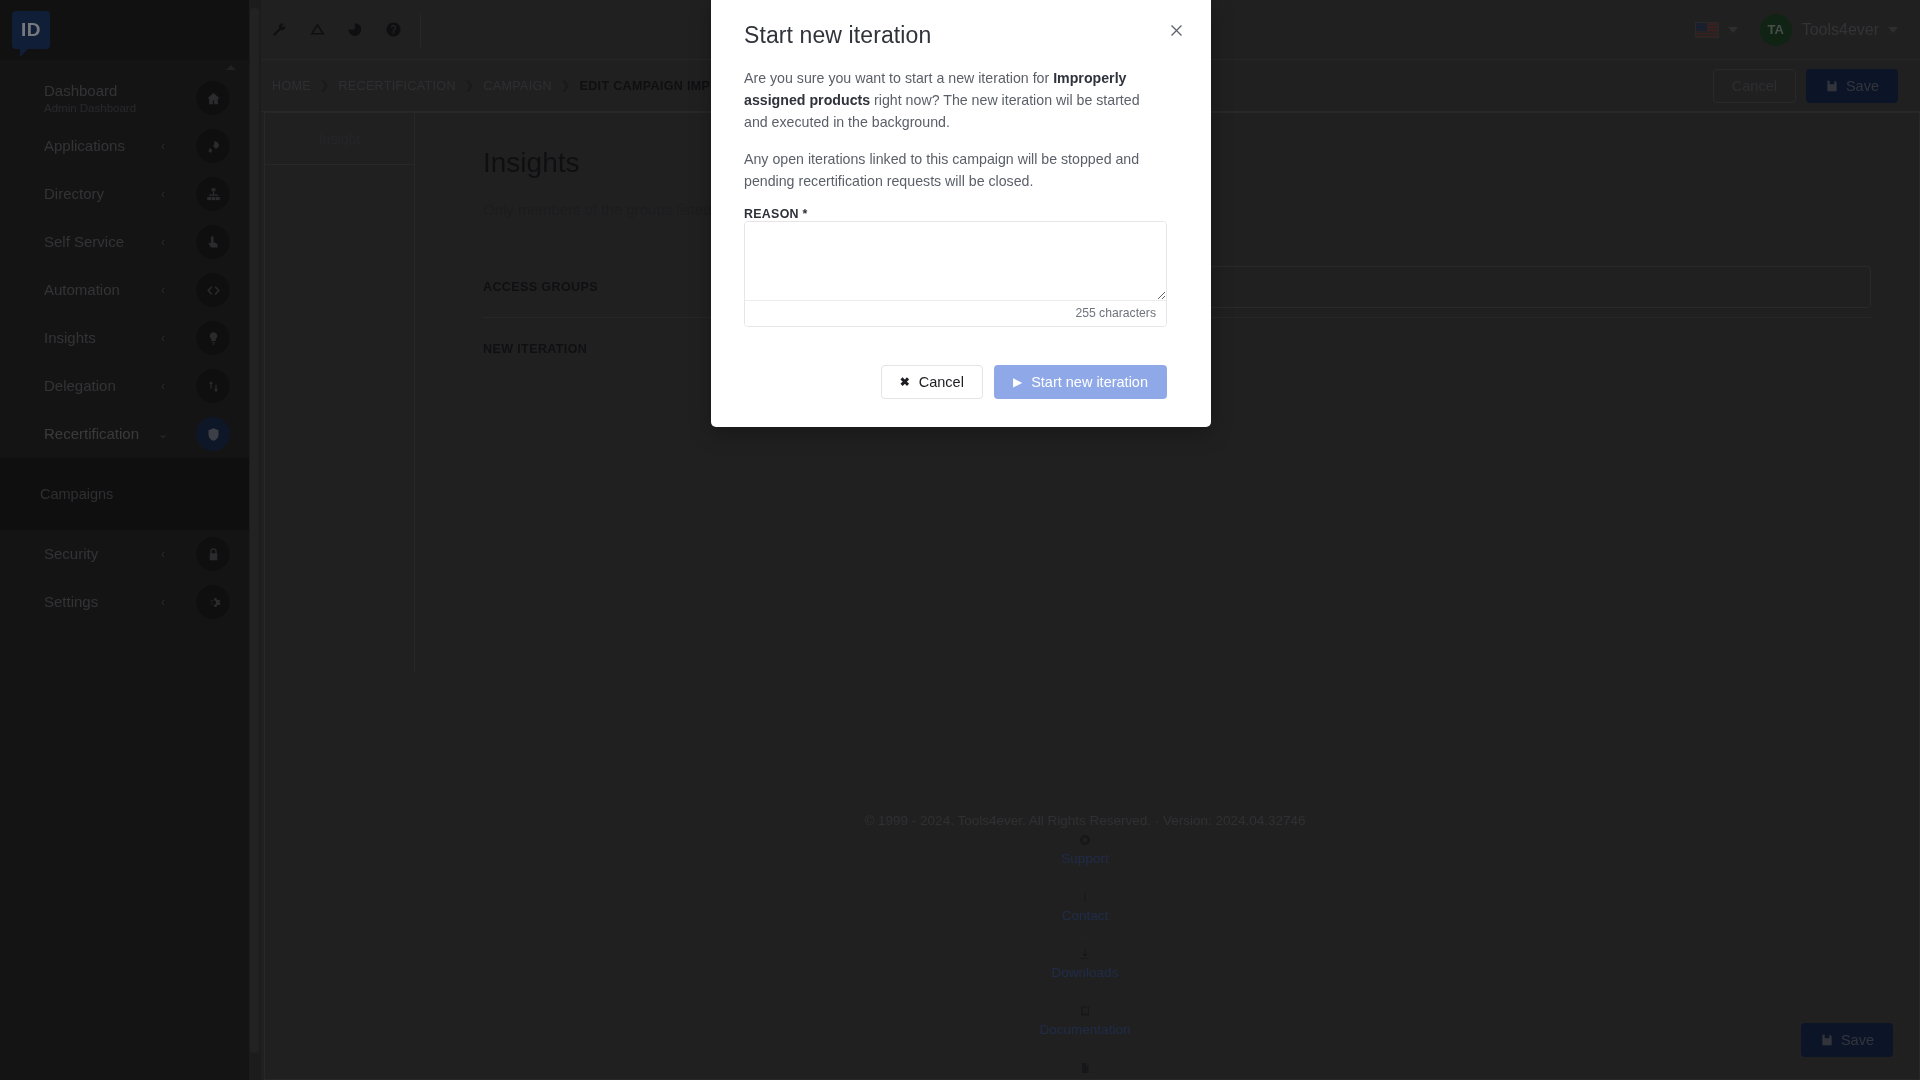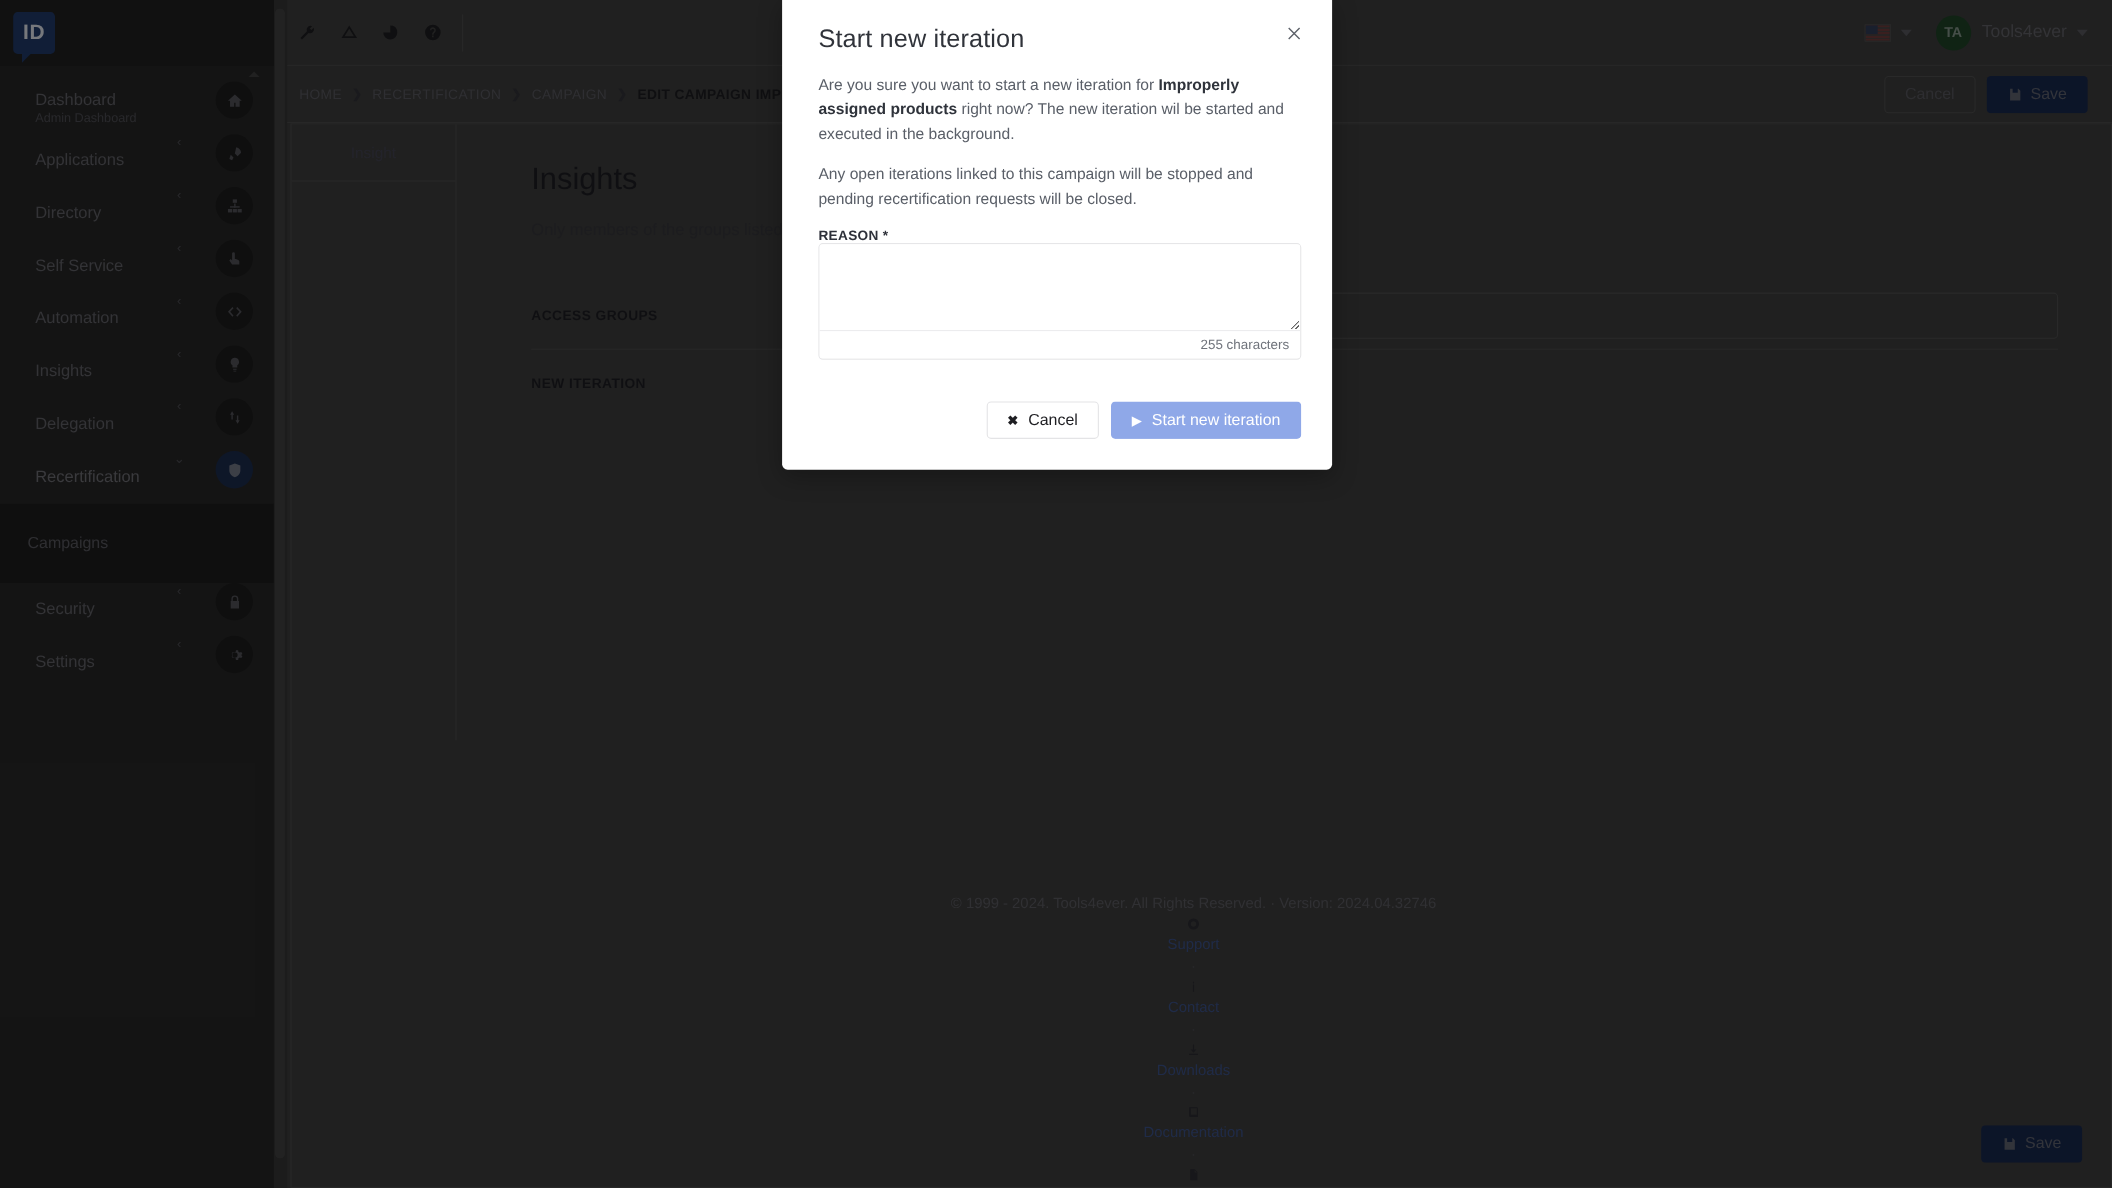--- a/index.html
+++ b/index.html
@@ -54,22 +54,22 @@
   }
   #sidebar-scroll-cap::after {
     content: "";
     position: absolute; right: 14px; top: 5px;
     border-left: 5px solid transparent;
     border-right: 5px solid transparent;
     border-bottom: 5px solid #3c3c3c;
   }
   .nav-item {
     height: 48px;
-    display: flex; 
-    padding: 0 20px 0 32px;
+    display: flex; align-items: center;
+    padding: 0 20px 0 44px;
     position: relative;
     cursor: pointer;
     gap: 14px;
   }
   .nav-label-wrap { flex: 1 1 auto; display: flex; flex-direction: column; justify-content: center; }
   .nav-label {
     font-size: 15px;
     color: #5d5d63;
     line-height: 18px;
   }
@@ -90,21 +90,21 @@
     background: #1d1d1d;
     display: flex; align-items: center; justify-content: center;
     flex: 0 0 34px;
     color: #4f4f55;
   }
   .nav-item.active .nav-label { color: #6a6a70; }
   .nav-item.active .nav-icon { background: #1b2a4a; color: #6e7480; }
   .nav-sub-item {
     height: 72px;
     display: flex; align-items: center;
-    padding-left: 25px;
+    padding-left: 40px;
     background: #1d1d1d;
     font-size: 14.5px;
     color: #55555b;
     cursor: pointer;
   }
   .nav-icon svg { width: 15px; height: 15px; fill: currentColor; }
 
   
   #main {
     flex: 1 1 auto;
@@ -284,21 +284,21 @@
     z-index: 50;
   }
   #modal {
     position: absolute;
     left: 711px; top: 0;
     width: 500px;
     background: #ffffff;
     border-radius: 0 0 5px 5px;
     box-shadow: 0 6px 22px rgba(0,0,0,0.28);
     z-index: 60;
-    padding: 22px 28px 28px 33px;
+    padding: 22px 44px 28px 33px;
   }
   #modal-title {
     font-size: 23px; font-weight: 300; color: #30333a;
     margin-bottom: 18px; letter-spacing: .1px;
   }
   #modal-close {
     position: absolute; right: 24px; top: 19px;
     width: 22px; height: 22px;
     cursor: pointer; color: #5d6169;
     display: flex; align-items: center; justify-content: center;

